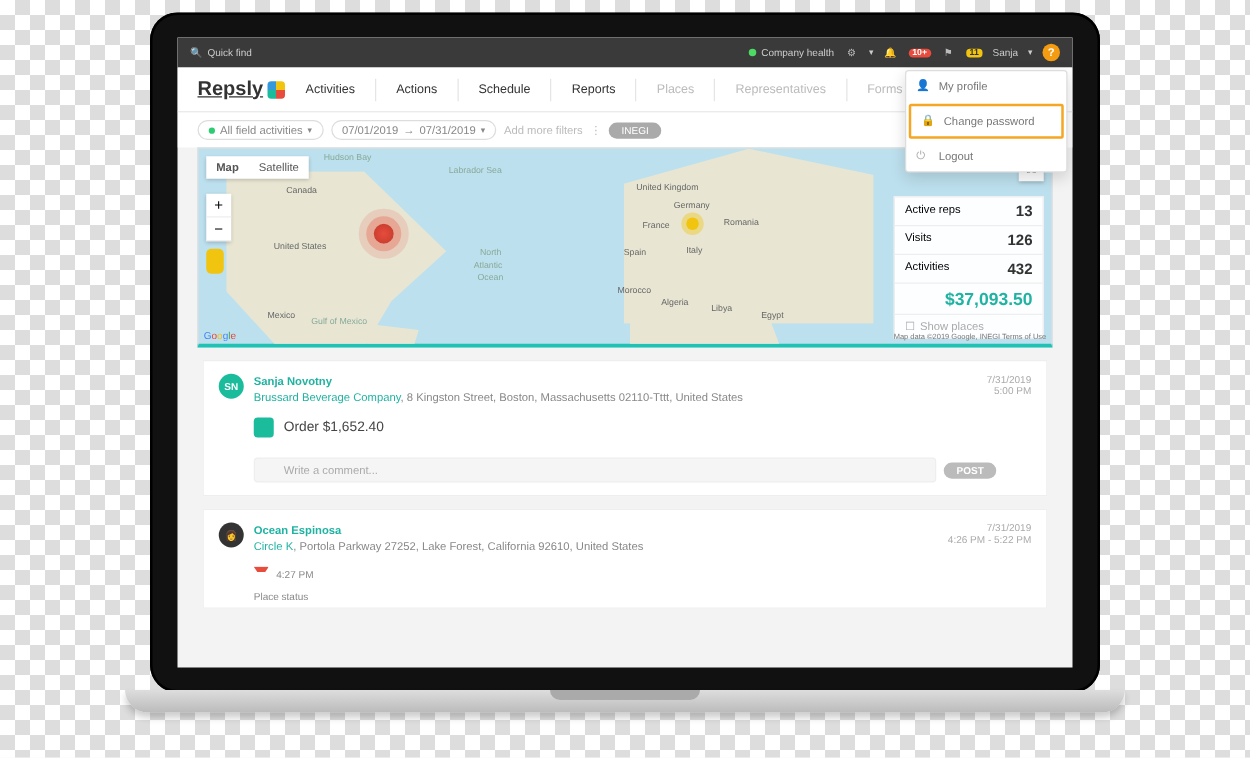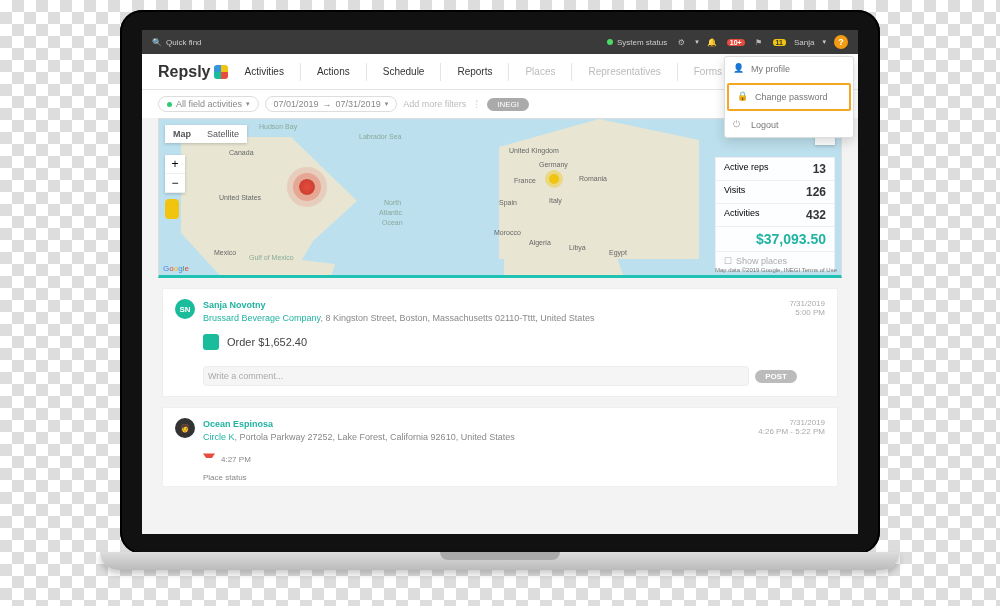--- a/index.html
+++ b/index.html
@@ -27,21 +27,21 @@
   .spacer { flex:1;}
   .pill { display:flex; align-items:center; gap:4px;}
   .dot-green { width:6px;height:6px;background:#4cd964;border-radius:50%;}
   .top-icn { width:12px;height:12px;display:flex;align-items:center;justify-content:center;color:#bbb;}
   .badge-r { background:#e74c3c;color:#fff;border-radius:6px;padding:0 3px;font-size:7px;font-weight:bold;}
   .badge-y { background:#f1c40f;color:#333;border-radius:3px;padding:0 3px;font-size:7px;font-weight:bold;}
   .help-circ { width:14px;height:14px;border-radius:50%;background:#f39c12;color:#fff;display:flex;align-items:center;justify-content:center;font-size:9px;font-weight:bold;}
 
   
   .navrow { background:#fff; height:36px; display:flex; align-items:center; padding:0 16px; gap:16px; border-bottom:1px solid #e5e5e5;}
-  .logo { font-weight:700; font-size:16px; color:#333; display:flex; align-items:center; gap:4px;}
+  .logo { font-weight:700; font-size:16px; color:#333; display:flex; align-items:center; gap:4px;text-decoration:underline;}
   .logo-mark { width:14px;height:14px; background: conic-gradient(#f1c40f 0 90deg,#e74c3c 0 180deg,#1abc9c 0 270deg,#3498db 0); border-radius:3px;}
   .nav-item { font-size:10px; color:#333; cursor:pointer;}
   .nav-item.muted { color:#bbb;}
   .vsep { width:1px; height:18px; background:#e5e5e5;}
 
   
   .profile-dd { position:absolute; right:4px; top:26px; width:130px; background:#fff; border:1px solid #ddd; border-radius:3px; box-shadow:0 4px 12px rgba(0,0,0,.15); z-index:20;}
   .dd-item { display:flex; align-items:center; gap:6px; padding:6px 8px; font-size:9px; color:#777;}
   .dd-item.hl { border:2px solid #f5a623; border-radius:2px; margin:2px;}
   .dd-icn { width:12px;height:12px;color:#aaa;}
@@ -88,40 +88,40 @@
   .avatar.photo{background:#333;}
   .feedmeta { font-size:9px; line-height:1.4; flex:1;}
   .uname { color:#20b3a2; font-weight:600;}
   .place { color:#20b3a2;}
   .addr { color:#888;}
   .ts { color:#aaa; font-size:8px; text-align:right;}
   .orderrow { display:flex; align-items:center; gap:8px; padding:4px 40px 10px;}
   .ordicn { width:16px;height:16px;background:#1abc9c; border-radius:3px;}
   .ordtxt { font-size:11px; color:#444;}
   .comment { display:flex; gap:6px; padding:6px 40px 10px; align-items:center;}
-  .cinput { flex:1; background:#f5f5f5; border:1px solid #eee; border-radius:3px; padding:4px 4px; font-size:9px; color:#aaa;}
+  .cinput { flex:1; background:#f5f5f5; border:1px solid #eee; border-radius:3px; padding:4px 23px; font-size:9px; color:#aaa;}
   .postbtn { background:#bbb; color:#fff; border-radius:10px; padding:2px 10px; font-size:8px; font-weight:600;}
   .statusrow { display:flex; align-items:center; gap:6px; padding:4px 40px; font-size:8px; color:#888;}
   .funnel { width:12px;height:12px; background:linear-gradient(#e74c3c 40%,#fff 40%); clip-path:polygon(0 0,100% 0,60% 60%,60% 100%,40% 100%,40% 60%);}
 </style>
 </head>
 <body>
 
 <div class="laptop">
   <div class="screen">
 
     <div class="topbar">
       <div class="search-top">
         <span>🔍</span>
         <span>Quick find</span>
       </div>
       <div class="spacer"></div>
       <div class="pill">
         <span class="dot-green"></span>
-        <span>System status</span>
+        <span>Company health</span>
       </div>
       <span class="top-icn">⚙</span>
       <span style="font-size:7px">▾</span>
       <span class="top-icn">🔔</span>
       <span class="badge-r">10+</span>
       <span class="top-icn">⚑</span>
       <span class="badge-y">11</span>
       <span>Sanja</span>
       <span style="font-size:7px">▾</span>
       <span class="help-circ">?</span>

